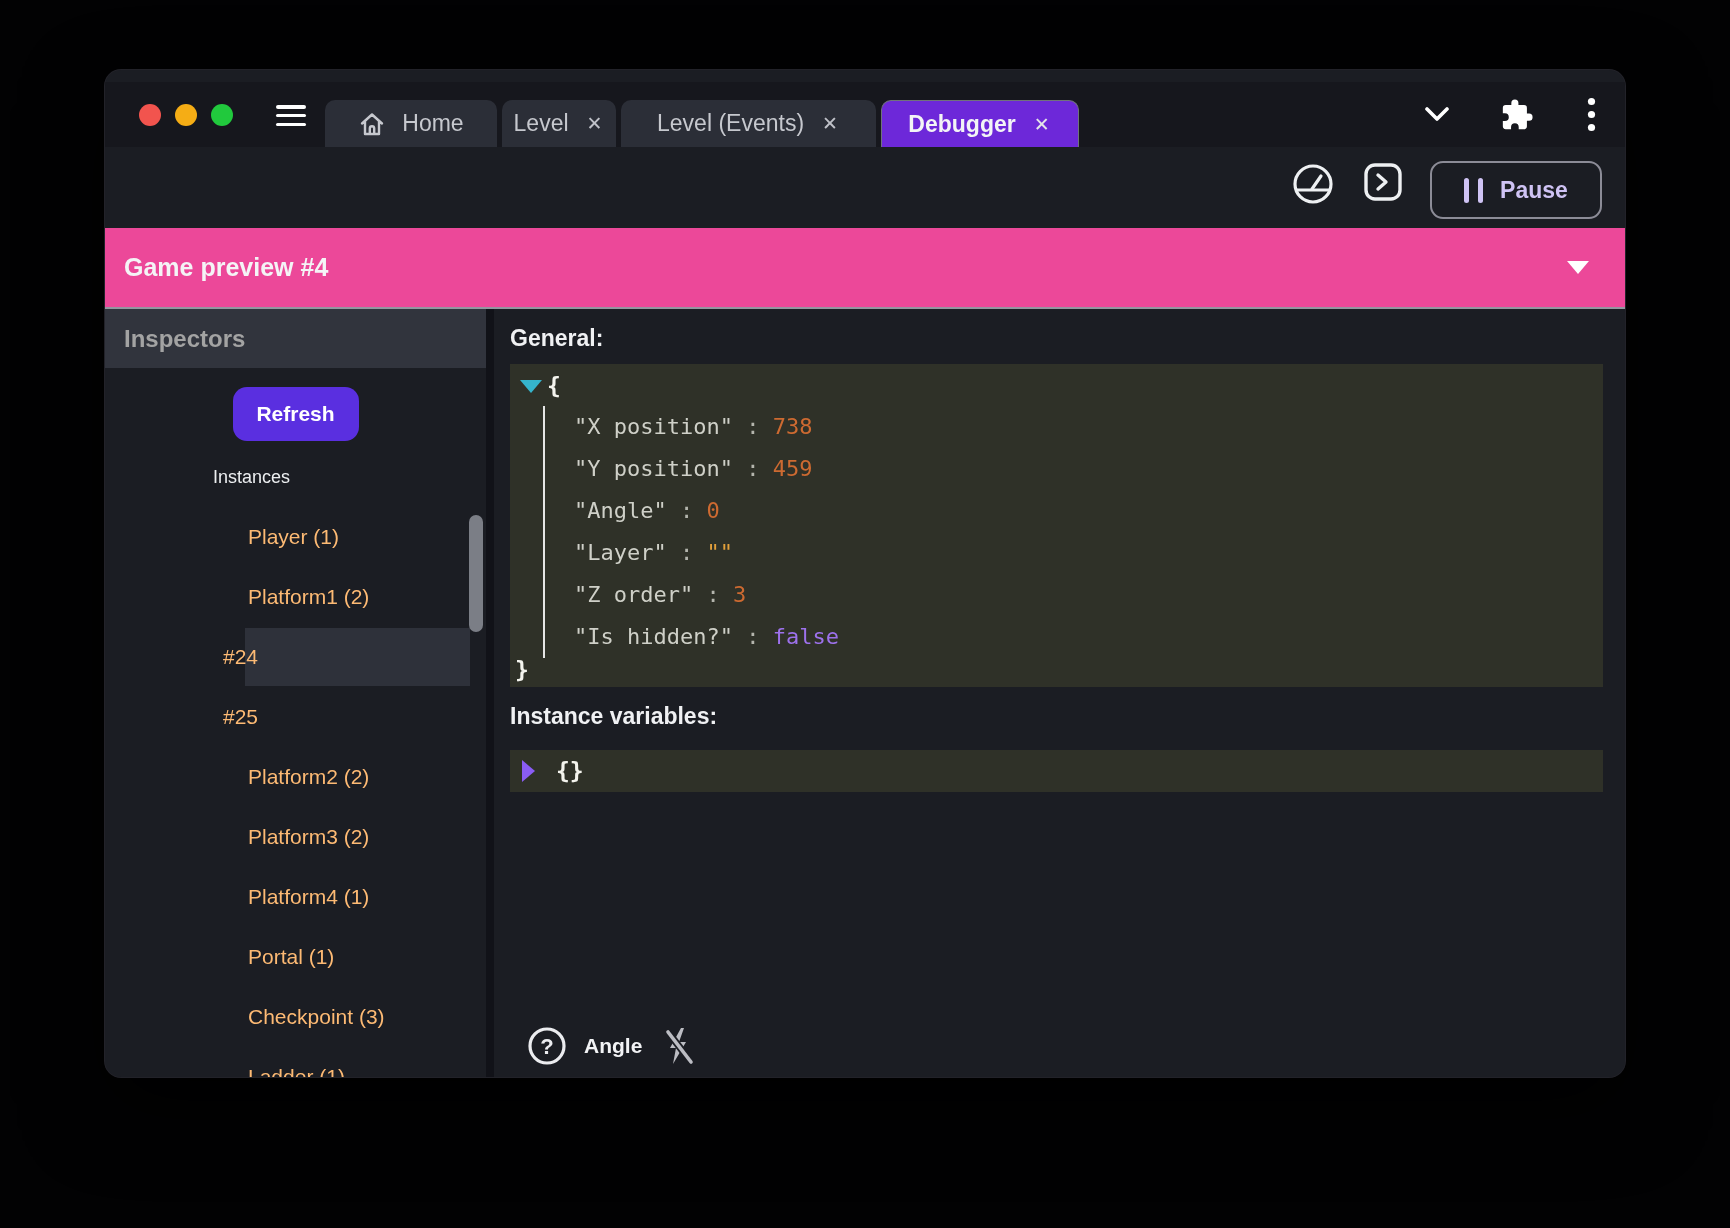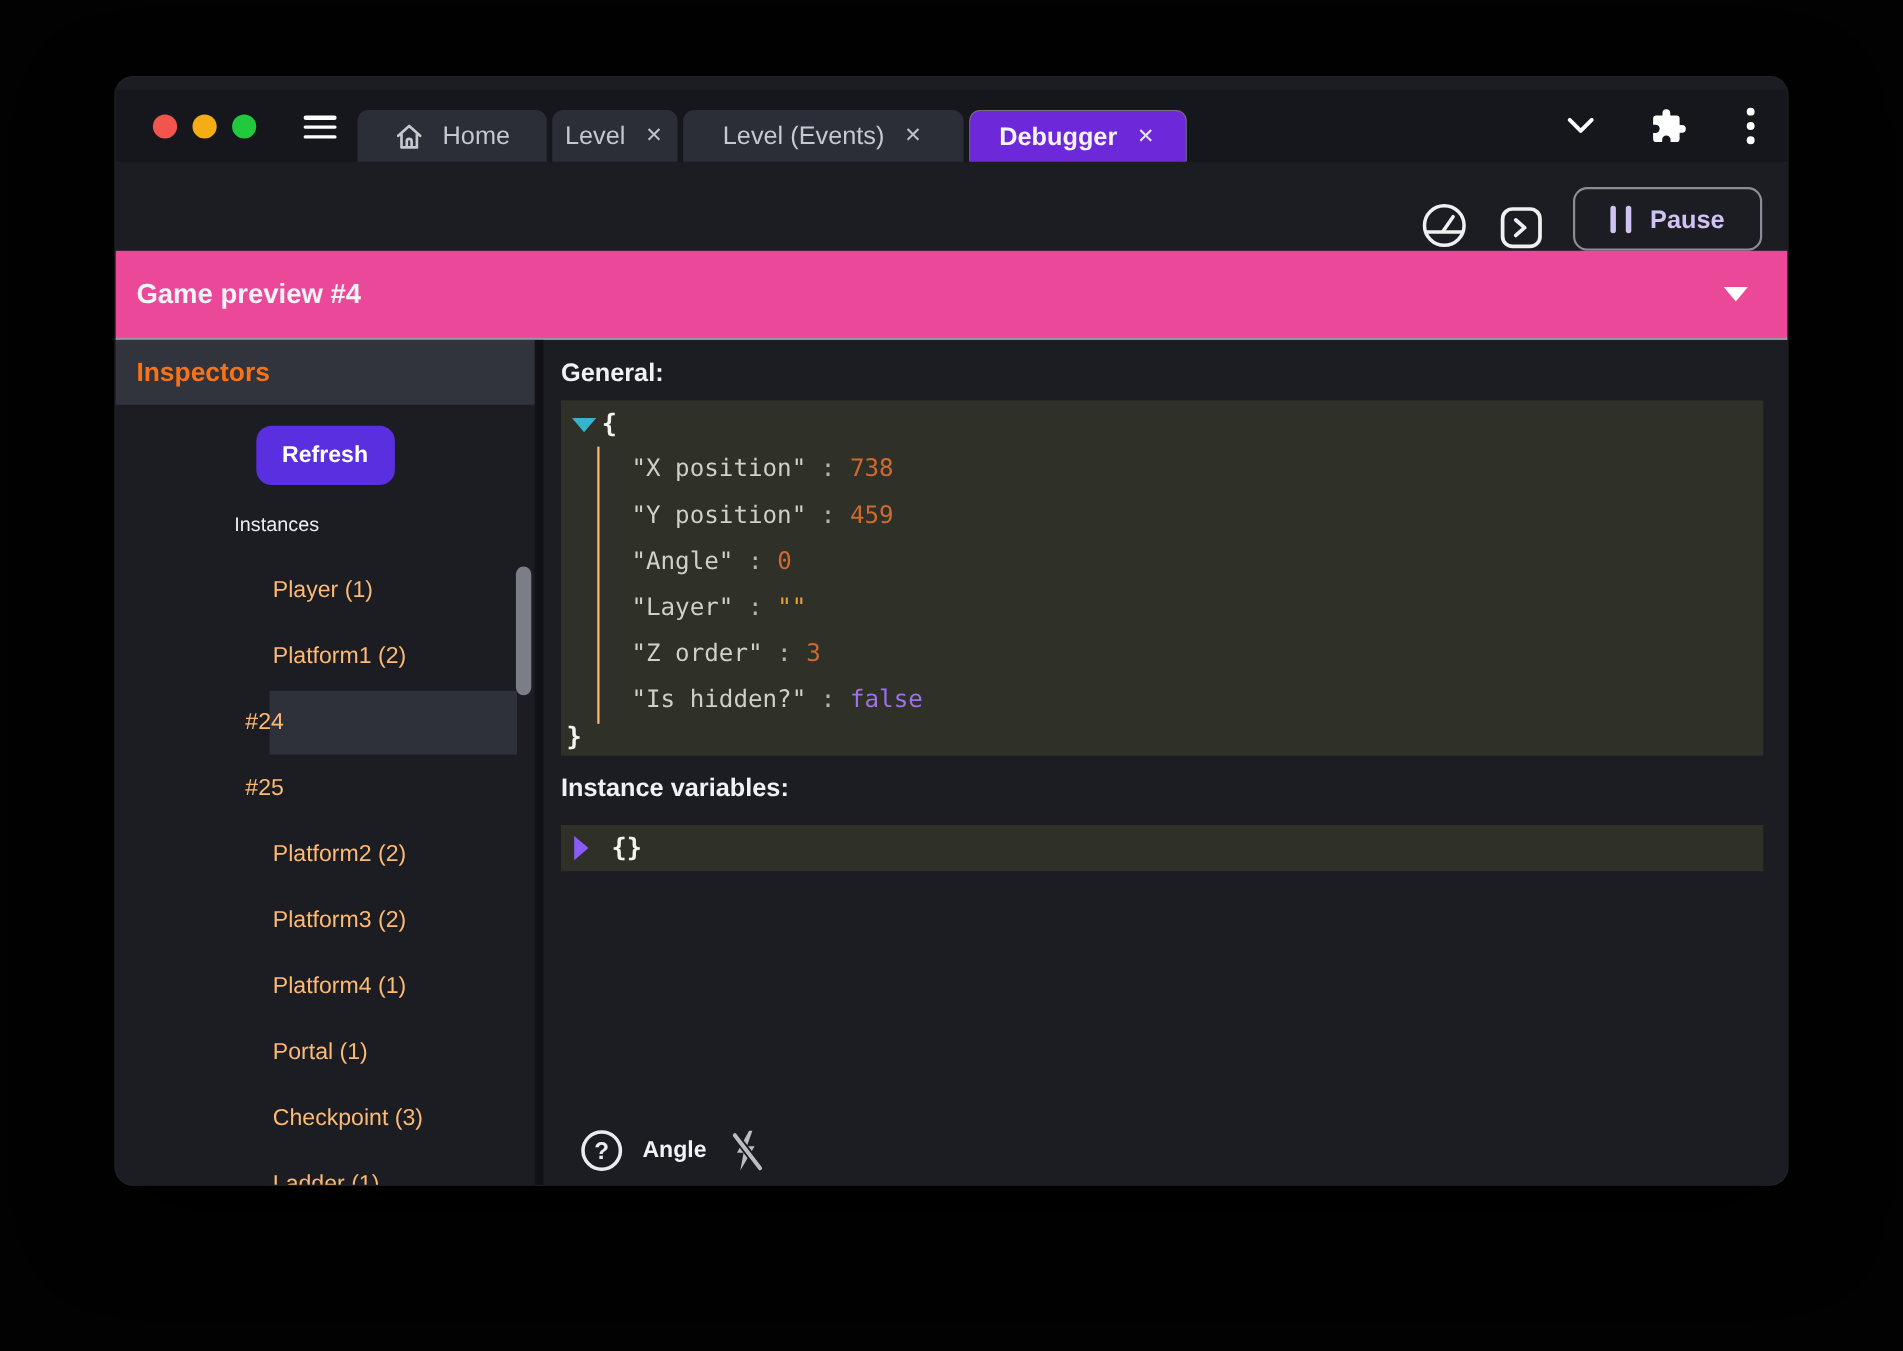--- a/index.html
+++ b/index.html
@@ -24,21 +24,21 @@
   .tab-home{ width:172px; } .tab-level{ width:114px; } .tab-events{ width:255px; } .tab-debugger{ width:198px; }
   .tab .x { font-size:19px; color:#bfc1c8; padding:0 2px; }
   .tab.active { background:#6d28d9; border:1.5px solid #70727a; border-bottom:none;
                 color:#f3f4f6; font-weight:bold; }
   .tab.active .x { color:#e4e5e9; font-weight:normal; }
   .topbar-icons { position:absolute; right:0; top:0; height:65px; display:flex; align-items:center; }
   .tbi { width:80px; display:flex; justify-content:center; cursor:pointer; }
 
   
   .toolbar { position:absolute; top:65px; left:0; right:0; height:93px;
-             display:flex; justify-content:flex-end; align-items:flex-end;
+             display:flex; justify-content:flex-end; align-items:flex-start;
              padding:26px 23px 0 0; gap:26px; }
   .icon-btn { display:flex; align-items:center; justify-content:center; cursor:pointer; }
   .pause-btn { width:172px; height:58px; border-radius:13px; border:2px solid #8c8c97;
                background:transparent; display:flex; align-items:center; justify-content:center;
                gap:17px; cursor:pointer; }
   .pause-bars { display:flex; gap:9px; }
   .pause-bars i { display:block; width:5px; height:25px; background:#cfc3f4; border-radius:2.5px; }
   .pause-label { color:#cfc3f4; font-size:23px; font-weight:bold; }
 
   
@@ -50,21 +50,21 @@
                 border-left:11px solid transparent; border-right:11px solid transparent;
                 border-top:13px solid #ffffff; }
 
   
   .content { position:absolute; top:239px; left:0; right:0; bottom:0; display:flex; }
   .sidebar { width:381px; position:relative; flex:none; }
   .divider { width:8px; background:#111218; flex:none; }
   .main { flex:1; position:relative; padding:0 22px 0 16px; }
 
   .side-header { height:59px; line-height:59px; background:#31343d; padding-left:19px;
-                 color:#f97316; font-size:24px; font-weight:bold; }
+                 color:#a3a3a3; font-size:24px; font-weight:bold; }
   .refresh { display:block; margin:19px auto 0; width:126px; height:54px; background:#5a2fe0;
              border:none; border-radius:14px; color:#ffffff; font-size:21px; font-weight:bold;
              font-family:inherit; cursor:pointer; }
   .instances { margin-top:6px; height:60px; line-height:60px; padding-left:108px;
                color:#eceef0; font-size:18px; cursor:pointer; }
   .row { height:60px; line-height:60px; font-size:21px; color:#fdba74; position:relative; cursor:pointer; }
   .row span { position:relative; }
   .row.lvl1 { padding-left:143px; }
   .row.lvl2 { padding-left:118px; }
   .row.sel::before { content:""; position:absolute; left:140px; right:16px; top:1px; bottom:1px;
@@ -73,21 +73,21 @@
                   background:#7b7e86; border-radius:7px; cursor:pointer; }
 
   .section-label { margin-top:16px; color:#f0f1f3; font-size:23px; font-weight:bold; }
   .json-box { margin-top:12px; height:323px; background:#2f3128; position:relative;
               padding-top:4px; font-family:"DejaVu Sans Mono",monospace; font-size:22px; color:#cfd0c8; }
   .tri-down { position:absolute; left:10px; top:16px; width:0; height:0; cursor:pointer;
               border-left:11px solid transparent; border-right:11px solid transparent;
               border-top:13px solid #35b4cc; }
   .open-line { height:38px; line-height:36px; padding-left:37px; }
   .brace { color:#f4f4ee; font-weight:bold; font-size:23px; }
-  .props { margin-left:33px; border-left:2px solid #fdba74; padding-left:29px; }
+  .props { margin-left:33px; border-left:2px solid #e5e5e5; padding-left:29px; }
   .prop { height:42px; line-height:42px; white-space:pre; }
   .jkey::before { content:'"'; } .jkey::after { content:'"'; }
   .jsep::before { content:' : '; color:#b4b5ad; white-space:pre; }
   .jval.number { color:#cd6a31; }
   .jval.string { color:#e3a03b; }
   .jval.boolean { color:#9d71ec; }
   .close-line { height:29px; line-height:24px; padding-left:5px; }
   .json-box2 { margin-top:20px; height:42px; background:#2f3128; position:relative;
                font-family:"DejaVu Sans Mono",monospace; }
   .tri-right { position:absolute; left:12px; top:10px; width:0; height:0; cursor:pointer;

